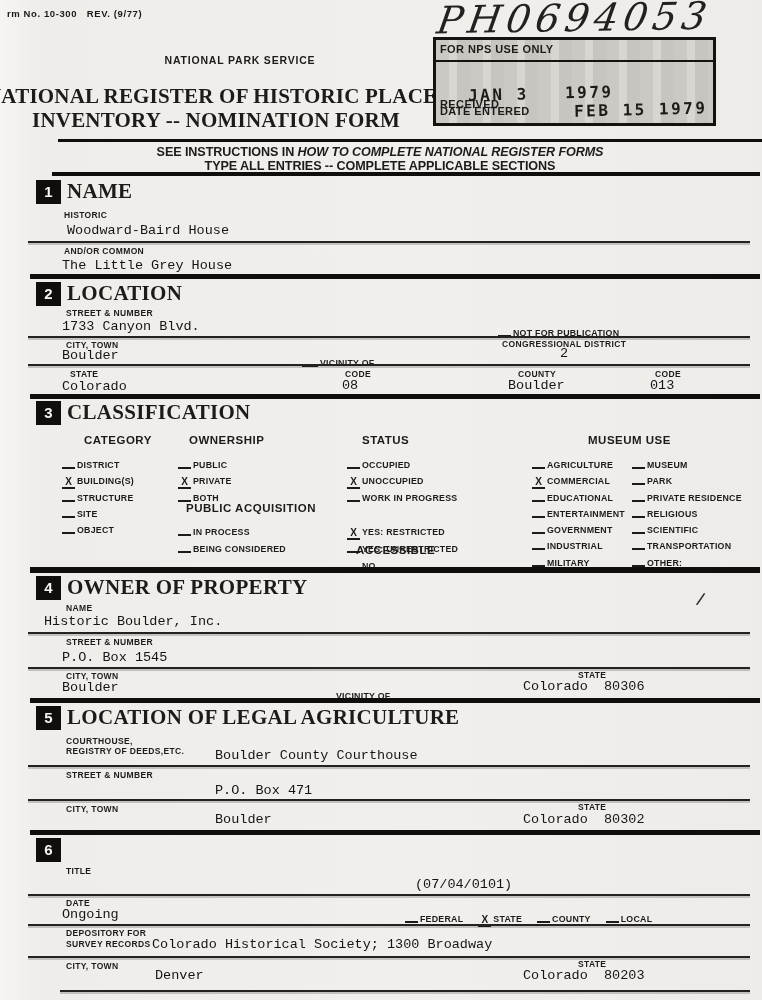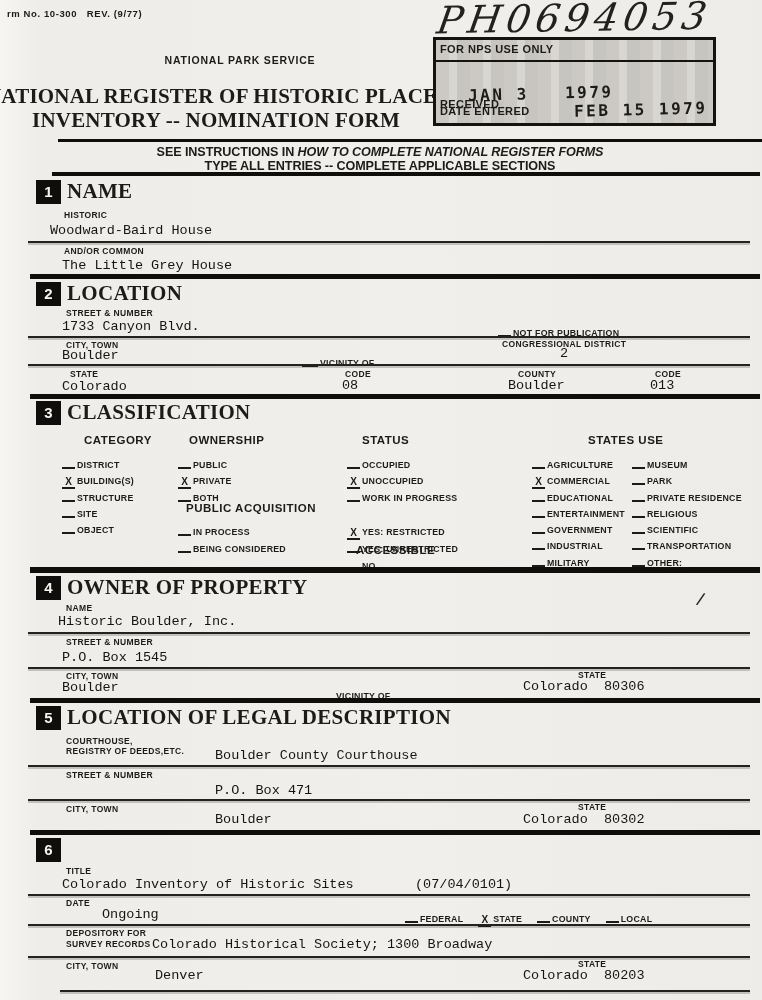--- a/index.html
+++ b/index.html
@@ -59,21 +59,21 @@
   </div>
 
   <div class="bar" style="left:58px;top:139px;right:0;height:3px;"></div>
   <div class="instr center" style="left:60px;top:144px;width:640px;"><span>SEE INSTRUCTIONS IN </span><i>HOW TO COMPLETE NATIONAL REGISTER FORMS</i></div>
   <div class="instr center" style="left:60px;top:158px;width:640px;">TYPE ALL ENTRIES -- COMPLETE APPLICABLE SECTIONS</div>
   <div class="bar" style="left:52px;top:172px;right:2px;height:4px;"></div>
 
   <div class="numbox" style="left:36px;top:180px;">1</div>
   <div class="sec-title" style="left:67px;top:179px;">NAME</div>
   <div class="lbl" style="left:64px;top:210px;">HISTORIC</div>
-  <div class="typed" style="left:50px;top:223px;">Woodward-Baird House</div>
+  <div class="typed" style="left:67px;top:223px;">Woodward-Baird House</div>
   <div class="rule" style="left:28px;top:241px;right:12px;"></div>
   <div class="lbl" style="left:64px;top:246px;">AND/OR COMMON</div>
   <div class="typed" style="left:62px;top:258px;">The Little Grey House</div>
   <div class="bar" style="left:30px;top:274px;right:2px;"></div>
 
   <div class="numbox" style="left:36px;top:282px;">2</div>
   <div class="sec-title" style="left:67px;top:281px;">LOCATION</div>
   <div class="lbl" style="left:66px;top:308px;">STREET &amp; NUMBER</div>
   <div class="typed" style="left:62px;top:319px;">1733 Canyon Blvd.</div>
   <div class="inlineck" style="left:498px;top:322px;"><span class="mark"></span><span class="cklbl">NOT FOR PUBLICATION</span></div>
@@ -93,21 +93,21 @@
   <div class="typed" style="left:508px;top:378px;">Boulder</div>
   <div class="typed" style="left:650px;top:378px;">013</div>
   <div class="bar" style="left:30px;top:394px;right:2px;"></div>
 
   <div class="numbox" style="left:36px;top:401px;">3</div>
   <div class="sec-title" style="left:67px;top:400px;">CLASSIFICATION</div>
 
   <div class="ckhead" style="left:84px;top:434px;">CATEGORY</div>
   <div class="ckhead" style="left:189px;top:434px;">OWNERSHIP</div>
   <div class="ckhead" style="left:362px;top:434px;">STATUS</div>
-  <div class="ckhead" style="left:588px;top:434px;">STATES USE</div>
+  <div class="ckhead" style="left:588px;top:434px;">MUSEUM USE</div>
 
   <div class="ckcol" style="left:62px;top:454px;">
     <div class="ck"><span class="mark"></span><span class="cklbl">DISTRICT</span></div>
     <div class="ck"><span class="mark">X</span><span class="cklbl">BUILDING(S)</span></div>
     <div class="ck"><span class="mark"></span><span class="cklbl">STRUCTURE</span></div>
     <div class="ck"><span class="mark"></span><span class="cklbl">SITE</span></div>
     <div class="ck"><span class="mark"></span><span class="cklbl">OBJECT</span></div>
   </div>
 
   <div class="ckcol" style="left:178px;top:454px;">
@@ -150,54 +150,53 @@
     <div class="ck"><span class="mark"></span><span class="cklbl">SCIENTIFIC</span></div>
     <div class="ck"><span class="mark"></span><span class="cklbl">TRANSPORTATION</span></div>
     <div class="ck"><span class="mark"></span><span class="cklbl">OTHER:</span></div>
   </div>
   <div class="bar" style="left:30px;top:567px;right:2px;height:6px;"></div>
 
   <div class="numbox" style="left:36px;top:576px;">4</div>
   <div class="sec-title" style="left:67px;top:575px;">OWNER OF PROPERTY</div>
   <div class="slash" style="left:698px;top:590px;">/</div>
   <div class="lbl" style="left:66px;top:603px;">NAME</div>
-  <div class="typed" style="left:58px;top:614px;">Historic Boulder, Inc.</div>
+  <div class="typed" style="left:44px;top:614px;">Historic Boulder, Inc.</div>
   <div class="rule" style="left:28px;top:632px;right:12px;"></div>
   <div class="lbl" style="left:66px;top:637px;">STREET &amp; NUMBER</div>
   <div class="typed" style="left:62px;top:650px;">P.O. Box 1545</div>
   <div class="rule" style="left:28px;top:667px;right:12px;"></div>
   <div class="lbl" style="left:66px;top:671px;">CITY, TOWN</div>
   <div class="lbl" style="left:578px;top:670px;">STATE</div>
   <div class="typed" style="left:62px;top:680px;">Boulder</div>
   <div class="inlineck" style="left:318px;top:685px;"><span class="mark" style="width:16px;"></span><span class="cklbl">VICINITY OF</span></div>
   <div class="typed" style="left:523px;top:679px;">Colorado  80306</div>
   <div class="bar" style="left:30px;top:698px;right:2px;"></div>
 
   <div class="numbox" style="left:36px;top:706px;">5</div>
-  <div class="sec-title" style="left:67px;top:705px;">LOCATION OF LEGAL DESCRIPTION</div>
+  <div class="sec-title" style="left:67px;top:705px;">LOCATION OF LEGAL AGRICULTURE</div>
   <div class="lbl" style="left:66px;top:736px;">COURTHOUSE,</div>
   <div class="lbl" style="left:66px;top:746px;">REGISTRY OF DEEDS,ETC.</div>
   <div class="typed" style="left:215px;top:748px;">Boulder County Courthouse</div>
   <div class="rule" style="left:28px;top:765px;right:12px;"></div>
   <div class="lbl" style="left:66px;top:770px;">STREET &amp; NUMBER</div>
   <div class="typed" style="left:215px;top:783px;">P.O. Box 471</div>
   <div class="rule" style="left:28px;top:799px;right:12px;"></div>
   <div class="lbl" style="left:66px;top:804px;">CITY, TOWN</div>
   <div class="lbl" style="left:578px;top:802px;">STATE</div>
   <div class="typed" style="left:215px;top:812px;">Boulder</div>
   <div class="typed" style="left:523px;top:812px;">Colorado  80302</div>
   <div class="bar" style="left:30px;top:830px;right:2px;"></div>
 
   <div class="numbox" style="left:36px;top:838px;">6</div>
   <div class="lbl" style="left:66px;top:866px;">TITLE</div>
-  <div class="typed" style="left:62px;top:877px;">Colorado Inventory of Historic Sites</div>
   <div class="typed" style="left:415px;top:877px;">(07/04/0101)</div>
   <div class="rule" style="left:28px;top:894px;right:12px;"></div>
   <div class="lbl" style="left:66px;top:898px;">DATE</div>
-  <div class="typed" style="left:62px;top:907px;margin-left:40px;">Ongoing</div>
+  <div class="typed" style="left:62px;top:907px;">Ongoing</div>
   <div class="inlineck" style="left:405px;top:908px;">
     <span class="item"><span class="mark"></span><span class="cklbl">FEDERAL</span></span>
     <span class="item"><span class="mark">X</span><span class="cklbl">STATE</span></span>
     <span class="item"><span class="mark"></span><span class="cklbl">COUNTY</span></span>
     <span class="item"><span class="mark"></span><span class="cklbl">LOCAL</span></span>
   </div>
   <div class="rule" style="left:28px;top:924px;right:12px;"></div>
   <div class="lbl" style="left:66px;top:928px;">DEPOSITORY FOR</div>
   <div class="lbl" style="left:66px;top:939px;">SURVEY RECORDS</div>
   <div class="typed" style="left:152px;top:937px;">Colorado Historical Society; 1300 Broadway</div>

